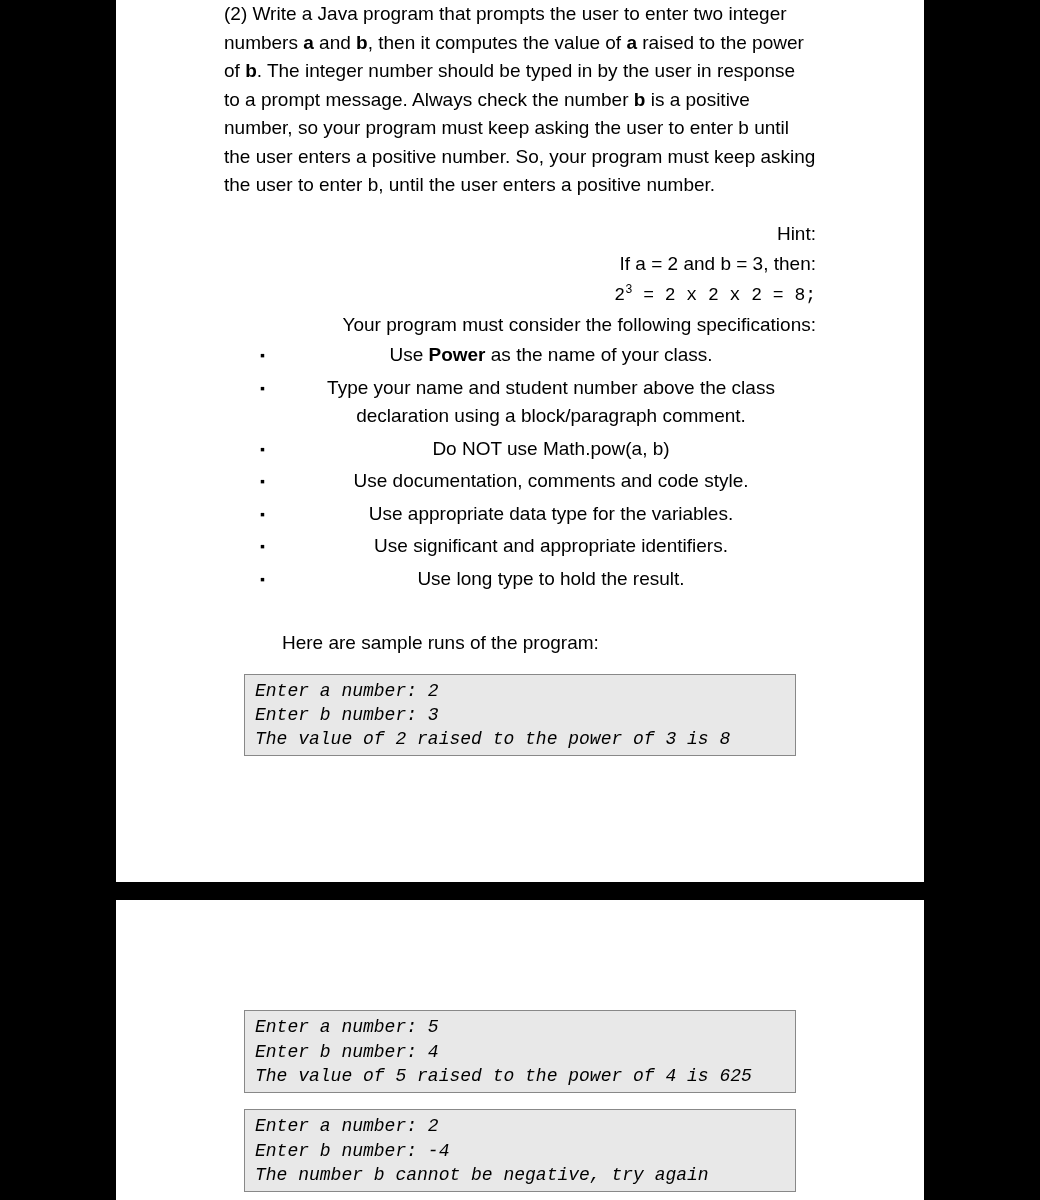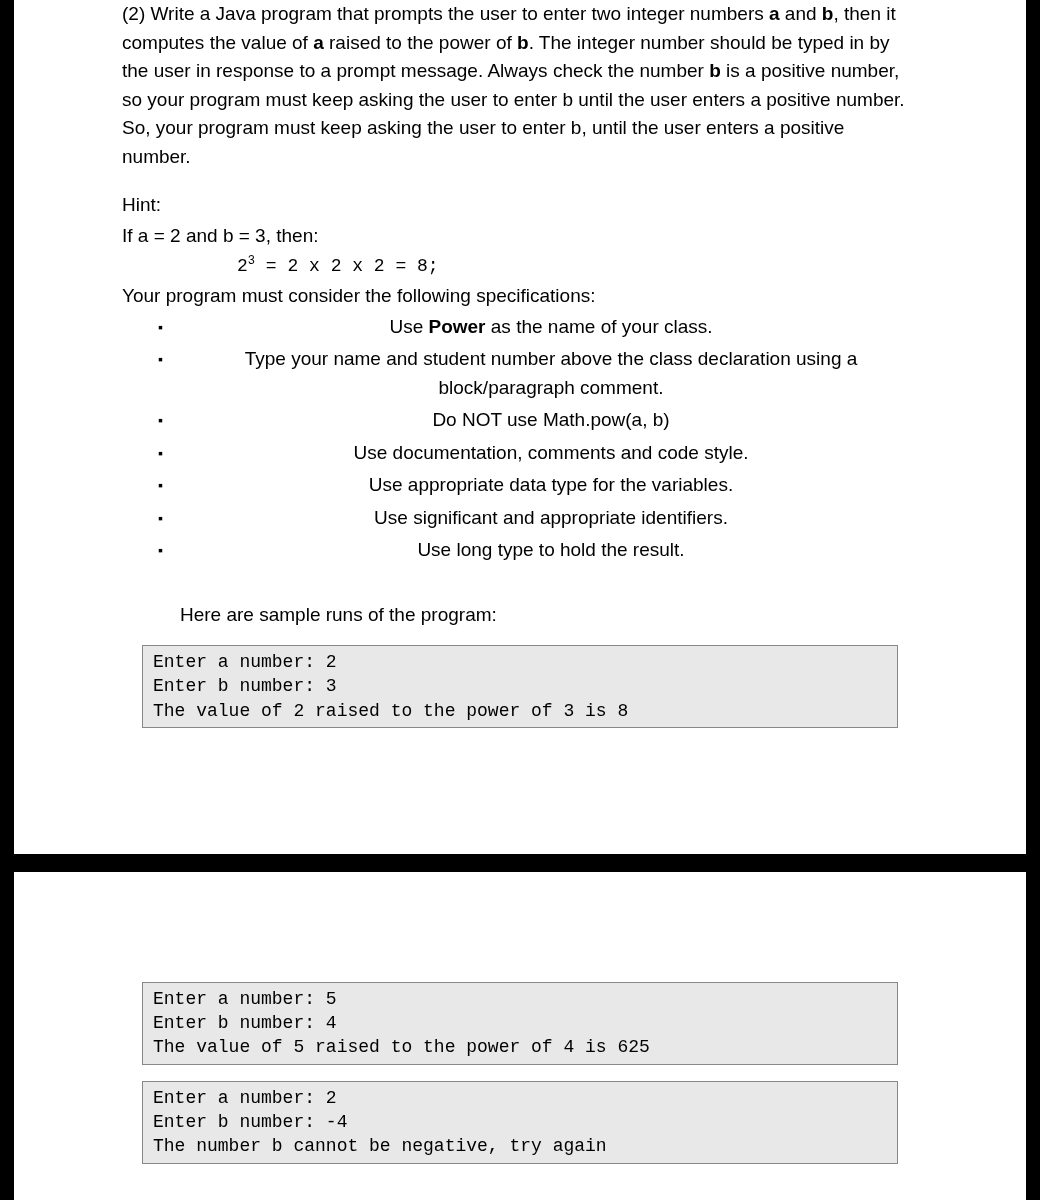--- a/index.html
+++ b/index.html
@@ -6,21 +6,21 @@
       margin: 0;
       padding: 0;
       background: #000;
       font-family: "Comic Sans MS", "Segoe UI", sans-serif;
       font-size: 19px;
       line-height: 1.5;
       color: #000;
     }
     .page {
       background: #fff;
-      width: 1012px;
+      width: 808px;
       margin: 0 auto;
       padding: 0 0 20px 0;
       box-sizing: border-box;
     }
     .page-gap {
       height: 18px;
       background: #000;
     }
     .content {
       padding: 0 108px;
@@ -29,20 +29,21 @@
       padding-top: 0;
     }
     .second-page .content {
       padding-top: 110px;
     }
     .problem-intro {
       margin-bottom: 20px;
     }
     .hint-line {
       margin-bottom: 2px;
+      text-align: right;
     }
     .hint-if {
     }
     .hint-calc {
       margin-left: 115px;
       font-family: "Courier New", monospace;
       font-size: 18px;
     }
     .hint-calc sup {
       font-size: 12px;
@@ -70,20 +71,21 @@
     }
     .code-box {
       background: #e8e8e8;
       border: 1px solid #888;
       padding: 4px 10px;
       margin: 0 20px 16px 20px;
       font-family: "Courier New", monospace;
       font-size: 18px;
       line-height: 1.35;
       white-space: pre;
+      font-style: italic;
     }
     .b { font-weight: bold; }
   </style>
 </head>
 <body>
 
 <div class="page first-page">
   <div class="content">
 
     <div class="problem-intro">

